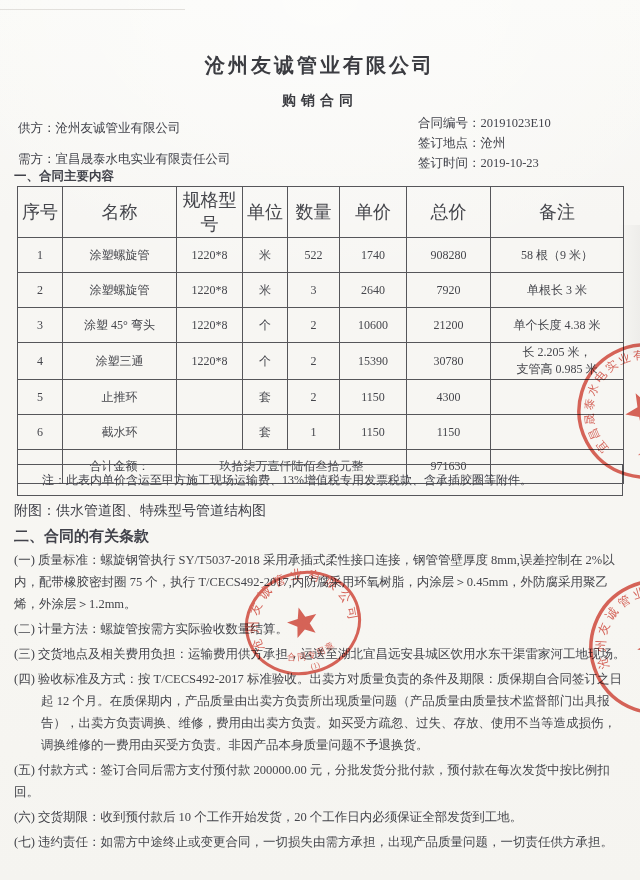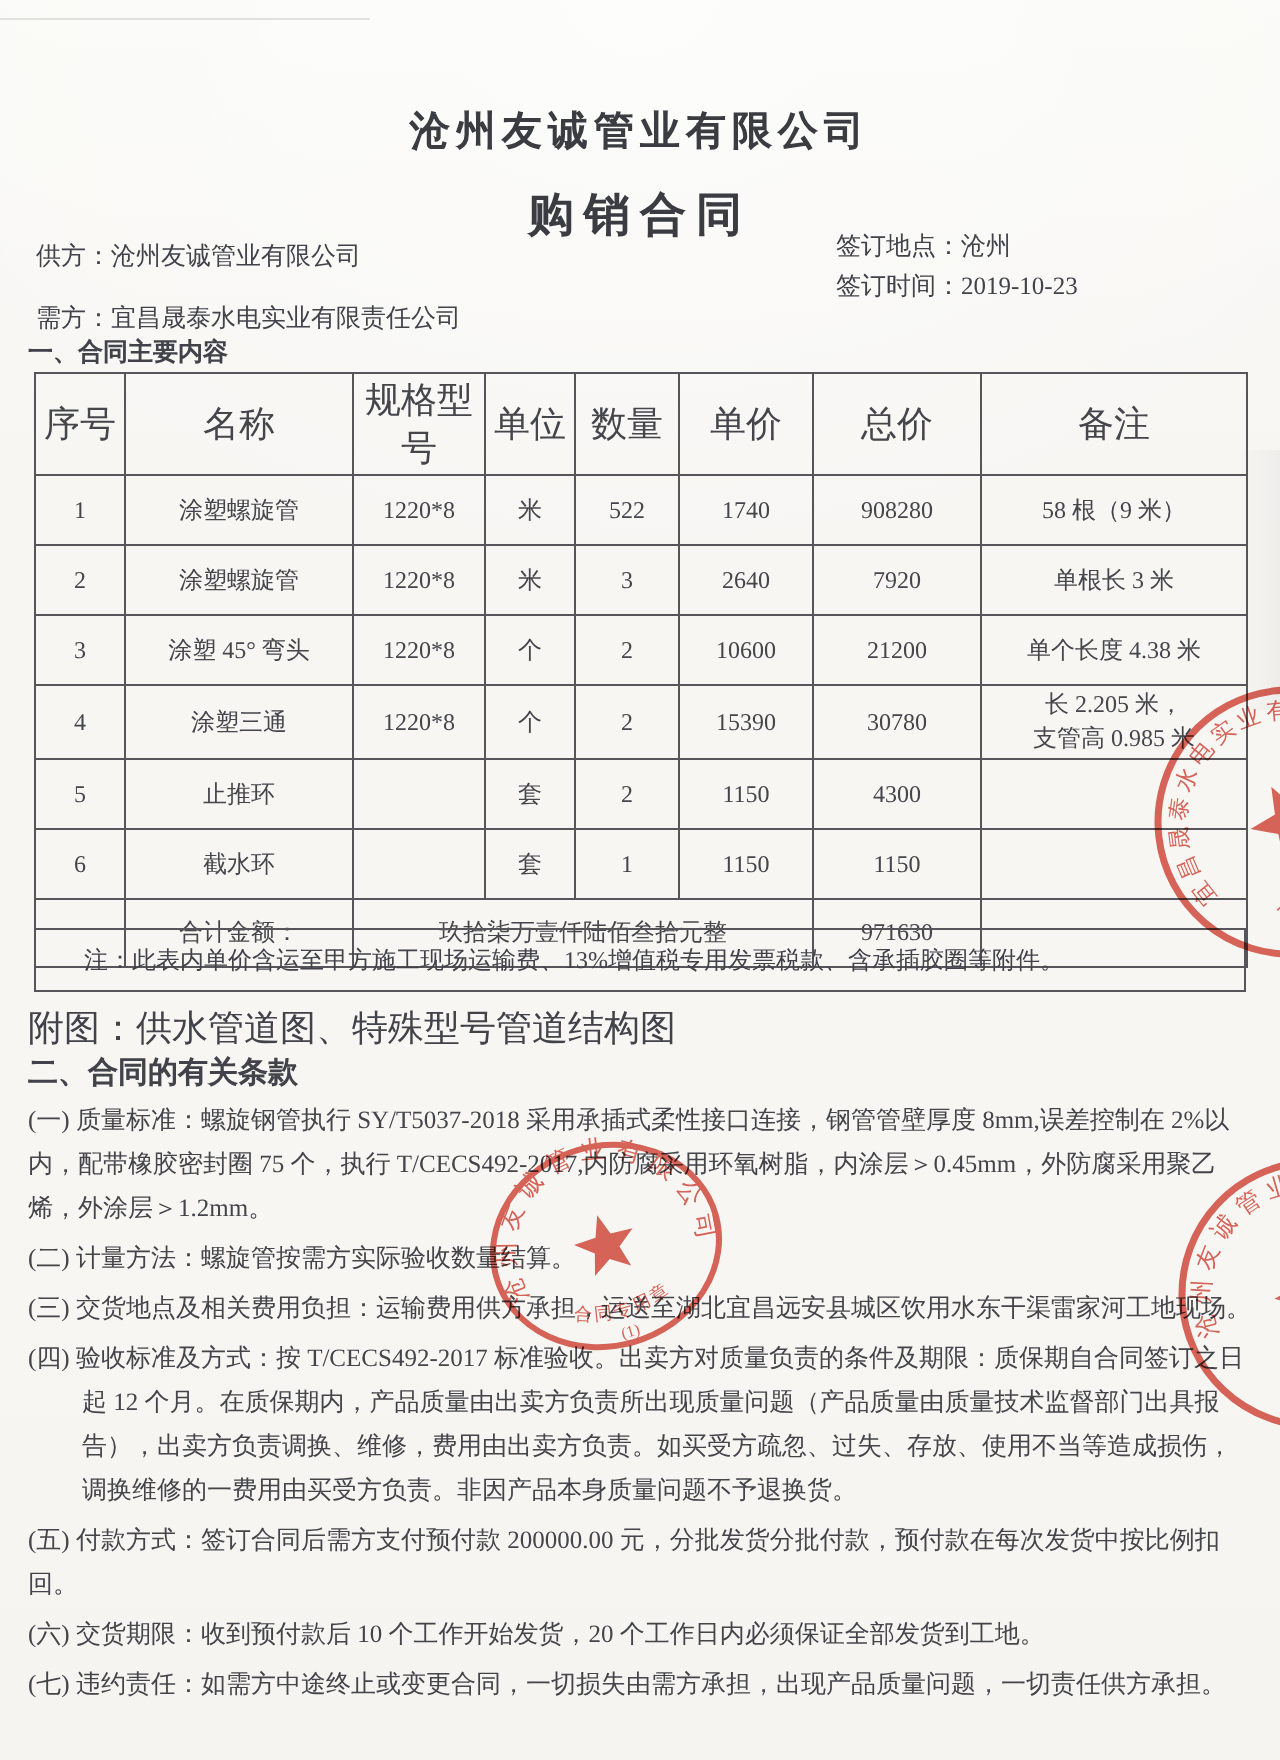--- a/index.html
+++ b/index.html
@@ -12,30 +12,30 @@
     color:#41424a;
     font-family:"Liberation Serif","DejaVu Serif",serif;
   }
   .scan-line-top { position:absolute; left:0; top:9px; width:185px; height:1px; background:#e2e0dc; }
   .smudge { position:absolute; right:0; top:225px; width:22px; height:130px;
     background:linear-gradient(90deg, rgba(120,120,120,0) 0%, rgba(120,120,120,.07) 100%); }
 
   .doc-title { position:absolute; top:52px; left:0; width:100%; text-align:center;
     font-size:20px; font-weight:600; letter-spacing:3px; color:#3b3c41; }
   .doc-subtitle { position:absolute; top:92px; left:0; width:100%; text-align:center;
-    font-size:23px; font-weight:600; letter-spacing:5px; color:#3b3c41; }
+    font-size:14px; font-weight:600; letter-spacing:5px; color:#3b3c41; }
 
   .party-supplier { position:absolute; top:120px; left:18px; font-size:12.5px; }
   .party-buyer    { position:absolute; top:151px; left:18px; font-size:12.5px; }
   .meta-block { position:absolute; top:113px; left:418px; font-size:12.5px; line-height:20px; }
   .meta-row span { display:inline; }
 
   .section-heading1 { position:absolute; top:168px; left:14px; font-size:12.5px; font-weight:600; }
   .section-heading2 { position:absolute; top:527px; left:14px; font-size:15px; font-weight:600; }
-  .attachment-line  { position:absolute; top:502px; left:14px; font-size:18px; }
+  .attachment-line  { position:absolute; top:502px; left:14px; font-size:14px; }
 
   table.items { position:absolute; top:186px; left:17px; width:606px;
     border-collapse:collapse; table-layout:fixed; font-size:12px; color:#45464c; }
   table.items th, table.items td {
     border:1px solid #56565a; text-align:center; vertical-align:middle;
     padding:1px 2px; font-weight:normal; white-space:pre-line; }
   table.items thead tr { height:32px; }
   table.items tbody tr { height:35px; }
   table.items tr.total-row { height:34px; }
   table.items th { font-size:18px; }
@@ -61,20 +61,21 @@
   <div class="scan-line-top"></div>
   <div class="smudge"></div>
 
   <div class="doc-title">沧州友诚管业有限公司</div>
   <div class="doc-subtitle">购销合同</div>
 
   <div class="party-supplier"><span>供方：</span><span>沧州友诚管业有限公司</span></div>
   <div class="party-buyer"><span>需方：</span><span>宜昌晟泰水电实业有限责任公司</span></div>
 
   <div class="meta-block">
+    <div class="meta-row"><span>合同编号：</span><span>20191023E10</span></div>
     <div class="meta-row"><span>签订地点：</span><span>沧州</span></div>
     <div class="meta-row"><span>签订时间：</span><span>2019-10-23</span></div>
   </div>
 
   <div class="section-heading1">一、合同主要内容</div>
 
   <table class="items">
     <colgroup>
       <col style="width:45px">
         <col style="width:114px">

